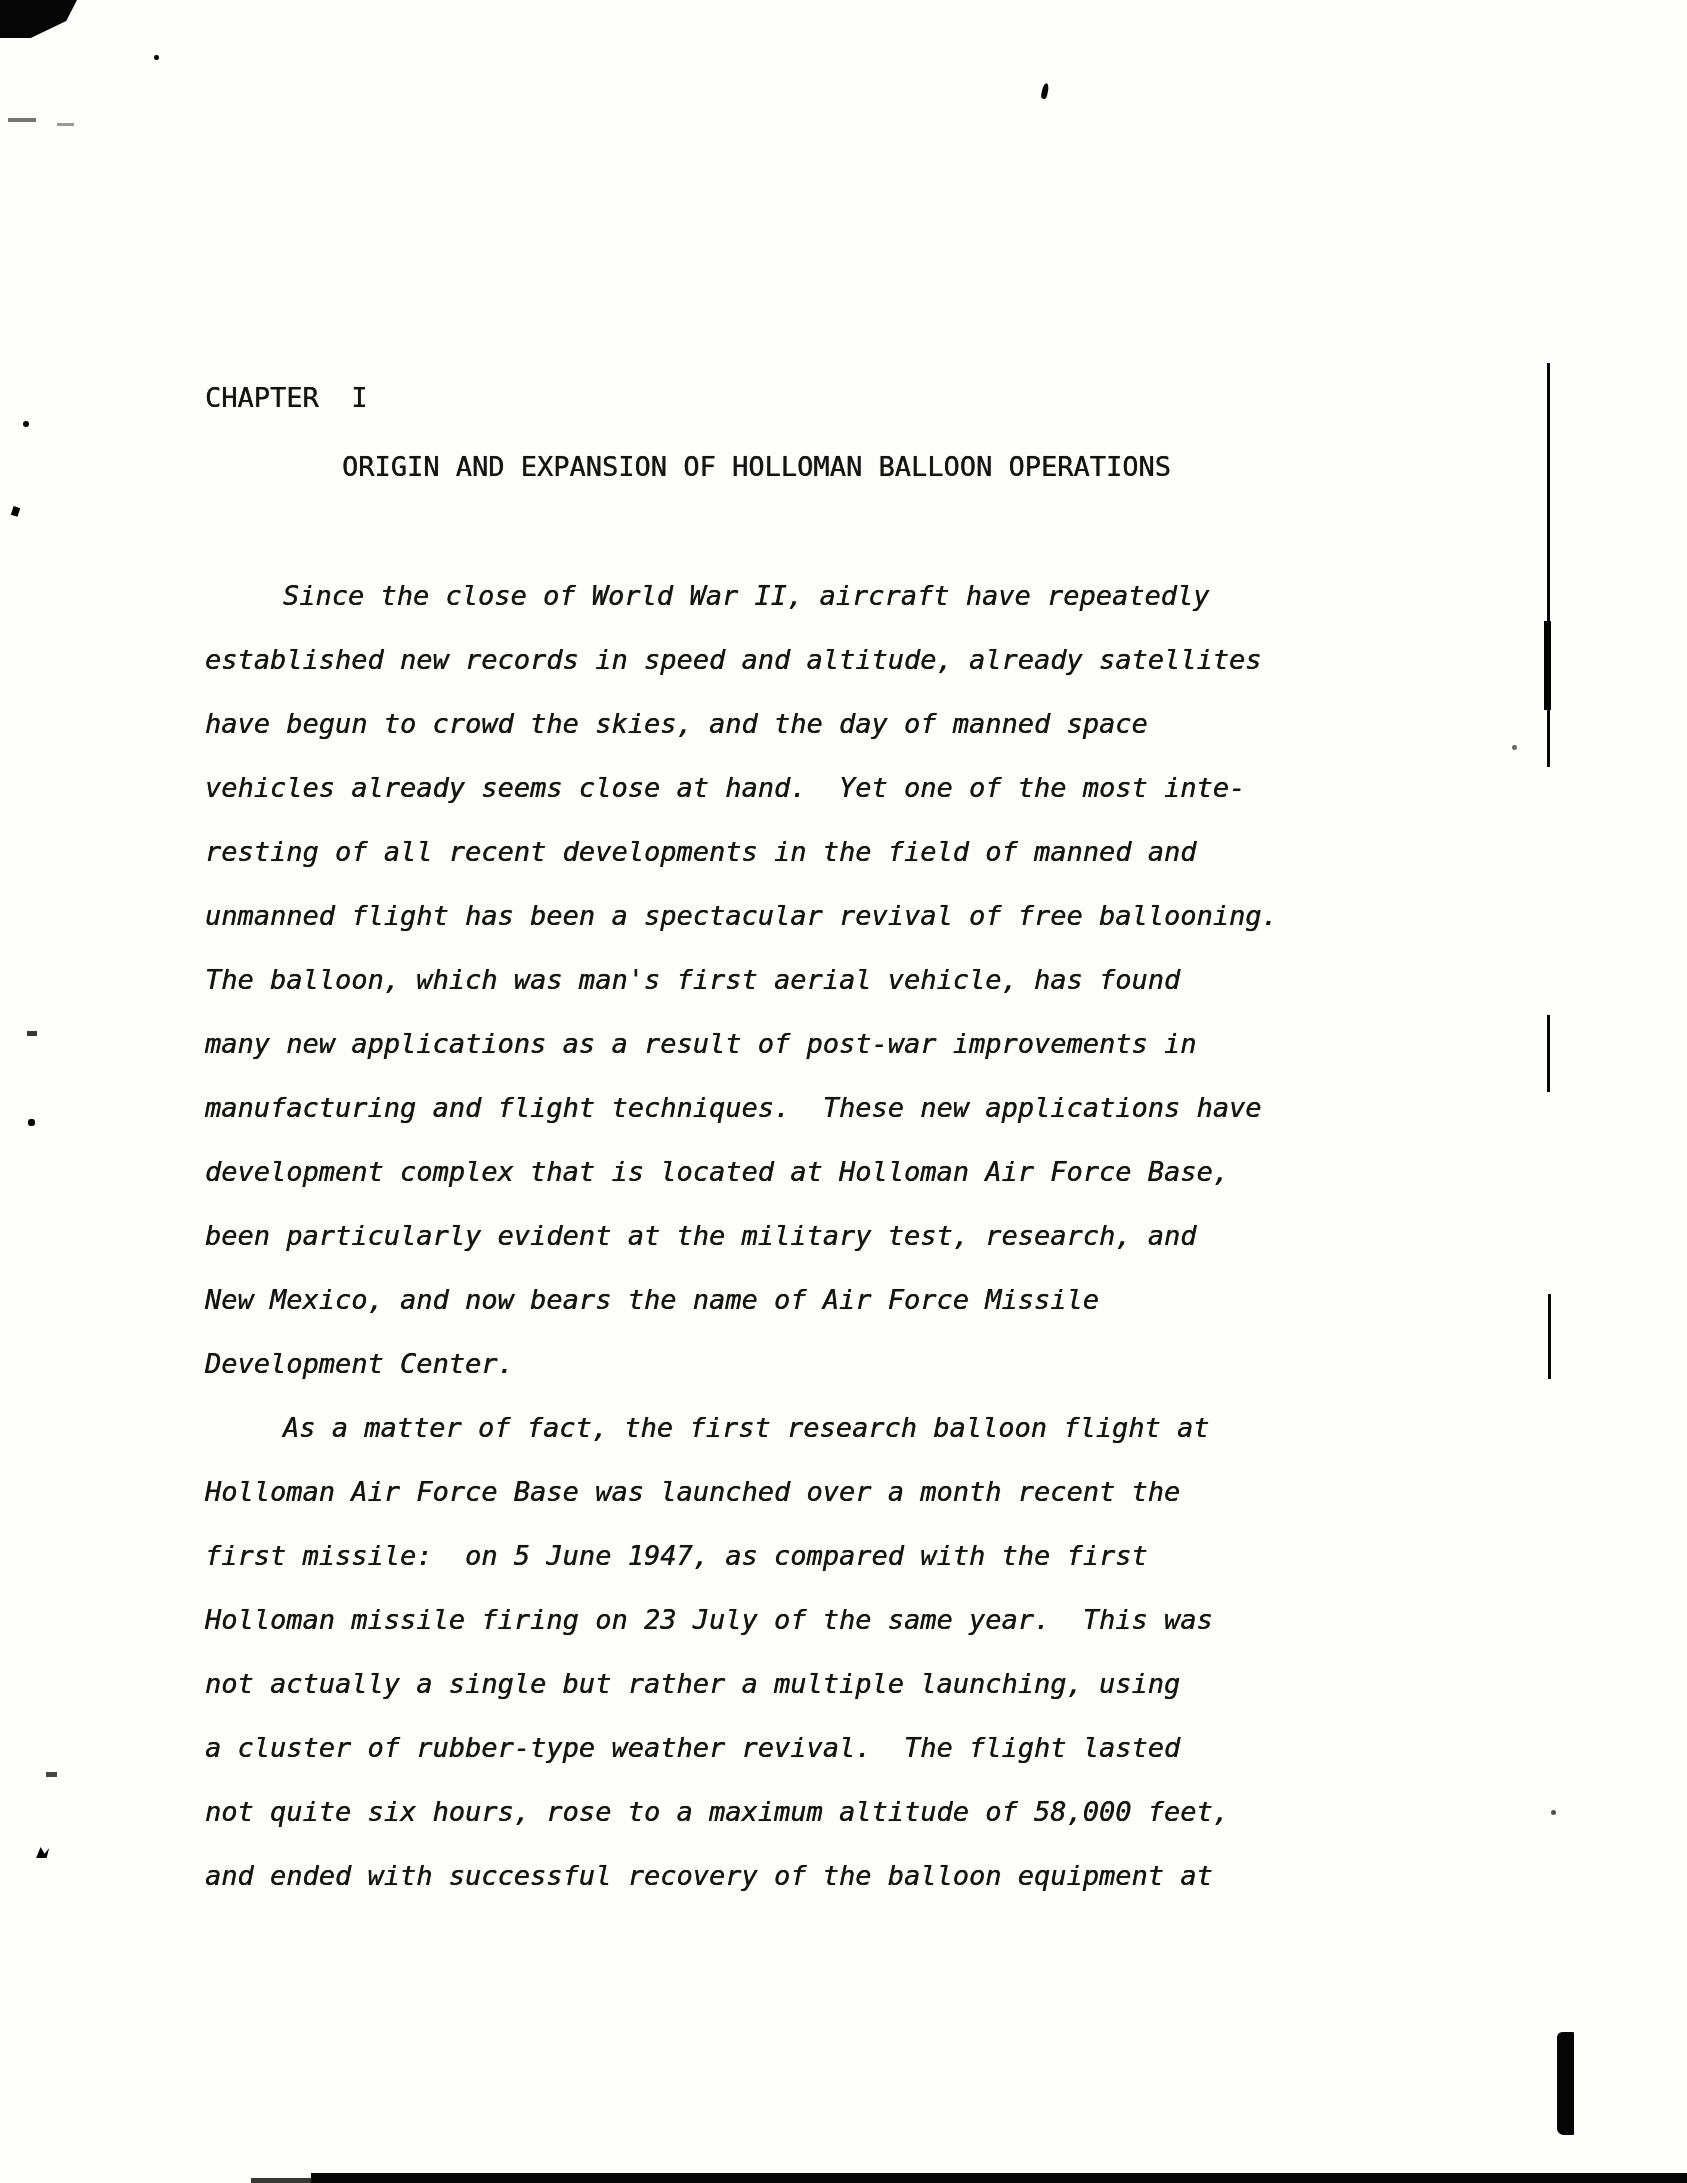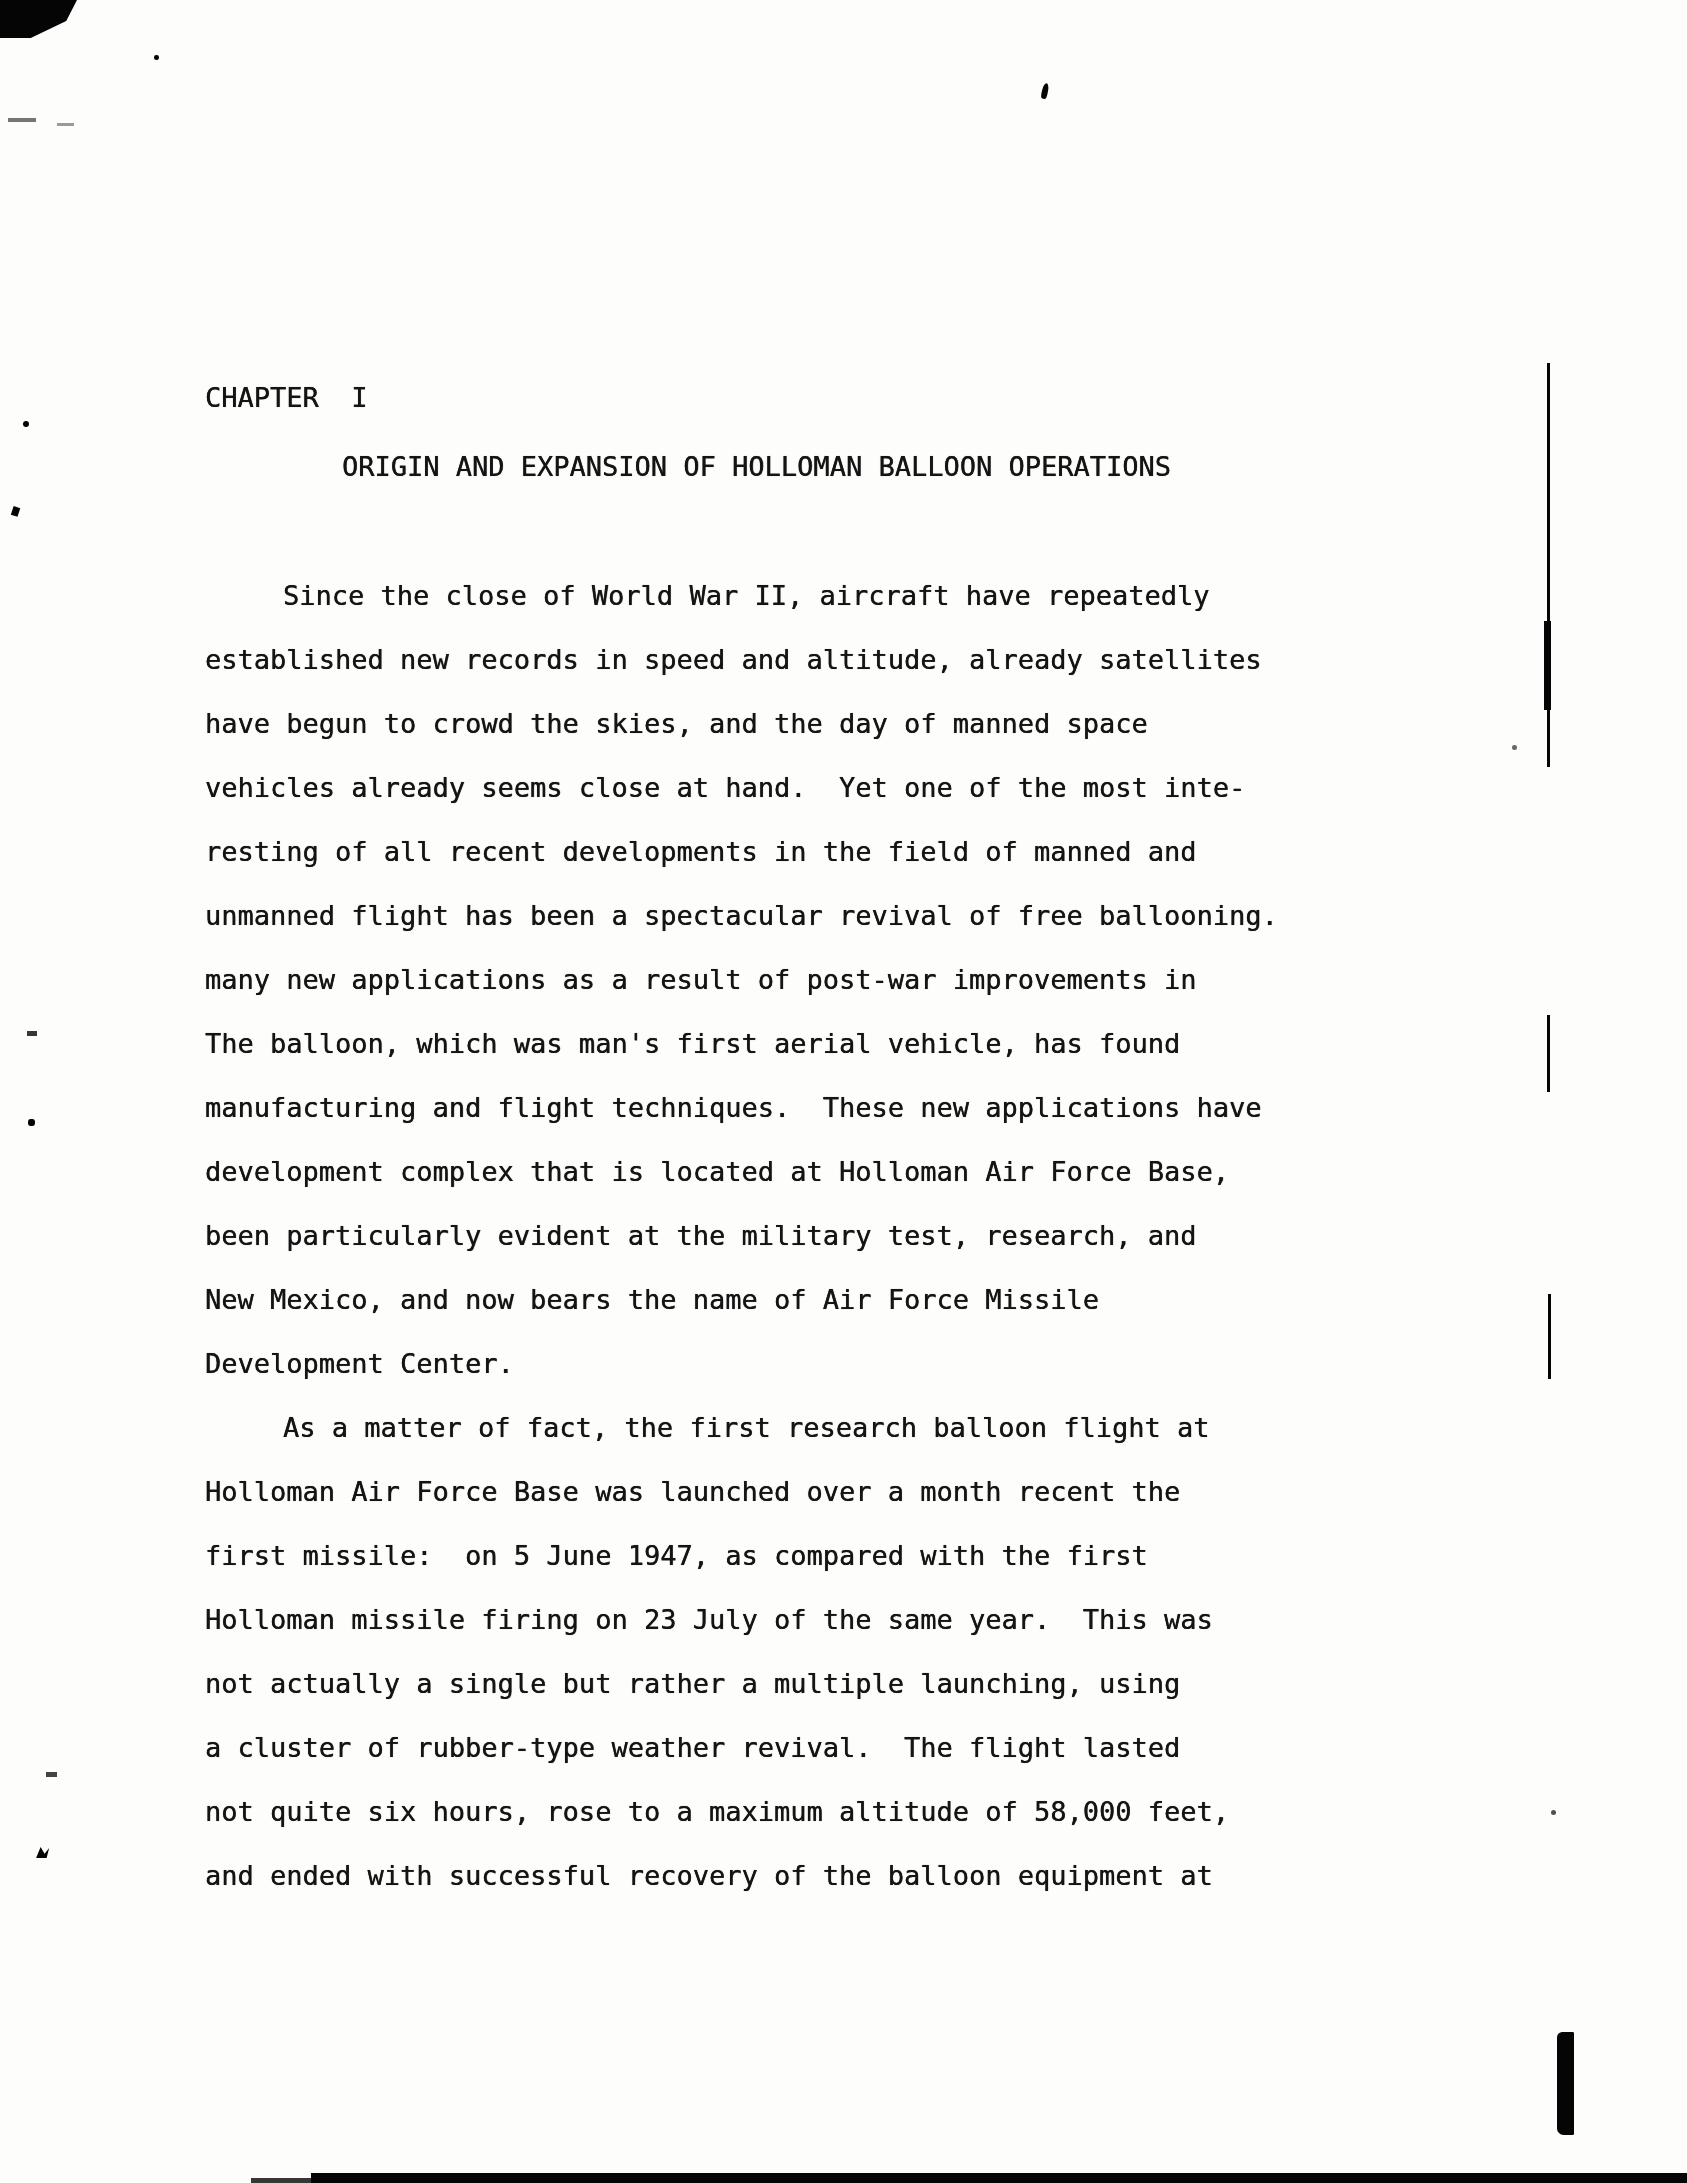--- a/index.html
+++ b/index.html
@@ -44,20 +44,21 @@
     position: absolute;
     left: 205px;
     top: 564px;
     width: 1138px;
     font-size: 27px;
     line-height: 64px;
   }
   .line {
     white-space: pre;
     height: 64px;
+    font-style: italic;
   }
   .indent {
     padding-left: 78px;
   }
   
   .mark {
     position: absolute;
     background: #050505;
   }
   .corner-tl {
@@ -96,22 +97,22 @@
   <div class="heading typed">CHAPTER  I</div>
   <div class="subheading typed">ORIGIN AND EXPANSION OF HOLLOMAN BALLOON OPERATIONS</div>
 
   <div class="body-text typed">
     <div class="line indent">Since the close of World War II, aircraft have repeatedly</div>
     <div class="line">established new records in speed and altitude, already satellites</div>
     <div class="line">have begun to crowd the skies, and the day of manned space</div>
     <div class="line">vehicles already seems close at hand.  Yet one of the most inte-</div>
     <div class="line">resting of all recent developments in the field of manned and</div>
     <div class="line">unmanned flight has been a spectacular revival of free ballooning.</div>
+    <div class="line">The balloon, which was man's first aerial vehicle, has found</div>
     <div class="line">many new applications as a result of post-war improvements in</div>
-    <div class="line">The balloon, which was man's first aerial vehicle, has found</div>
     <div class="line">manufacturing and flight techniques.  These new applications have</div>
     <div class="line">development complex that is located at Holloman Air Force Base,</div>
     <div class="line">been particularly evident at the military test, research, and</div>
     <div class="line">New Mexico, and now bears the name of Air Force Missile</div>
     <div class="line">Development Center.</div>
     <div class="line indent">As a matter of fact, the first research balloon flight at</div>
     <div class="line">Holloman Air Force Base was launched over a month recent the</div>
     <div class="line">first missile:  on 5 June 1947, as compared with the first</div>
     <div class="line">Holloman missile firing on 23 July of the same year.  This was</div>
     <div class="line">not actually a single but rather a multiple launching, using</div>

